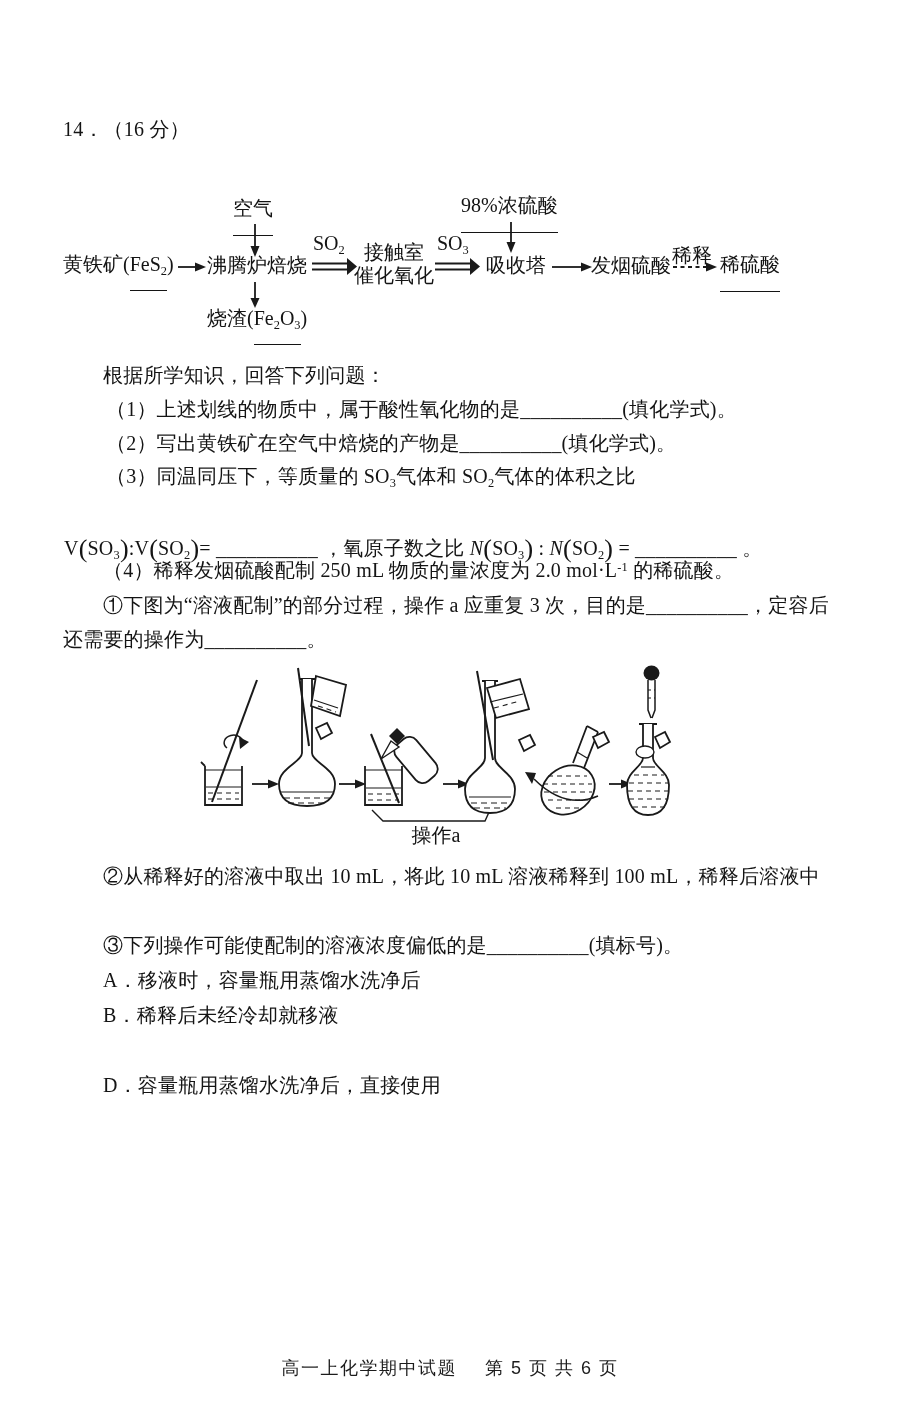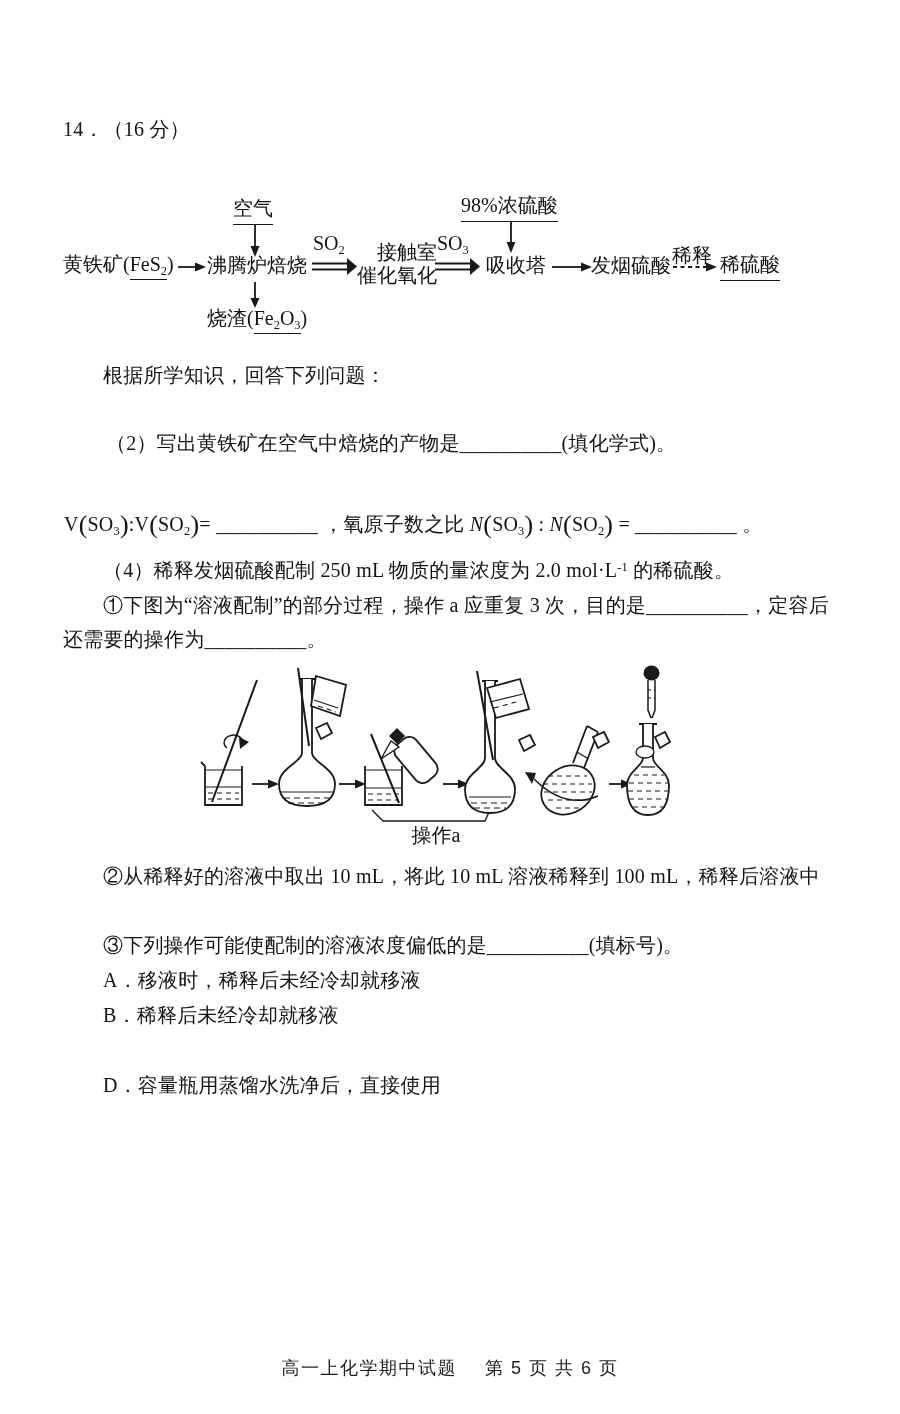--- a/index.html
+++ b/index.html
@@ -8,26 +8,26 @@
     position:relative; width:900px; height:1414px; margin:8px auto;
     background:#ffffff; color:#141414; overflow:hidden;
     font-family:"Liberation Serif","DejaVu Serif",serif;
   }
   .line {
     position:absolute; font-size:20px; line-height:27px;
     white-space:nowrap; letter-spacing:0.2px;
   }
   sub { font-size:0.62em; vertical-align:-0.3em; line-height:0; }
   sup { font-size:0.62em; vertical-align:0.5em; line-height:0; }
-  .u { border-bottom:1.6px solid #141414; padding-bottom:4px; }
+  .u { border-bottom:1.6px solid #141414; padding-bottom:15px; }
   .bp { font-size:1.3em; vertical-align:-0.08em; }
   .fl {
     position:absolute; font-size:20px; line-height:23px; white-space:nowrap;
   }
-  .fl-center { text-align:right; }
+  .fl-center { text-align:center; }
   .svgabs { position:absolute; }
   .footer {
     position:absolute; left:0; top:1348px; width:100%; text-align:center;
     font-family:"Liberation Sans","DejaVu Sans",sans-serif;
     font-size:18px; letter-spacing:1.5px; color:#1c1c1c;
   }
   .footer .gap { display:inline-block; width:28px; }
   svg text { font-family:"Liberation Serif","DejaVu Serif",serif; fill:#141414; }
 </style>
 </head>
@@ -81,22 +81,24 @@
     </div>
     <div class="fl" style="left:437px;top:224px">SO<sub>3</sub></div>
     <div class="fl" style="left:486px;top:246px">吸收塔</div>
     <div class="fl" style="left:591px;top:246px">发烟硫酸</div>
     <div class="fl" style="left:672px;top:236px">稀释</div>
     <div class="fl u" style="left:720px;top:245px">稀硫酸</div>
     <div class="fl" style="left:207px;top:299px">烧渣(<span class="u">Fe<sub>2</sub>O<sub>3</sub></span>)</div>
   </div>
 
   <div class="line" style="top:354px;left:103px">根据所学知识，回答下列问题：</div>
+  <div class="line" style="top:388px;left:106px">（1）上述划线的物质中，属于酸性氧化物的是__________(填化学式)。</div>
   <div class="line" style="top:422px;left:106px">（2）写出黄铁矿在空气中焙烧的产物是__________(填化学式)。</div>
-  <div class="line" style="top:500px;left:64px;line-height:33px">V<span class="bp">(</span>SO<sub>3</sub><span class="bp">)</span>:V<span class="bp">(</span>SO<sub>2</sub><span class="bp">)</span>= __________ ，氧原子数之比 <i>N</i><span class="bp">(</span>SO<sub>3</sub><span class="bp">)</span> : <i>N</i><span class="bp">(</span>SO<sub>2</sub><span class="bp">)</span> = __________ 。</div>
+  <div class="line" style="top:455px;left:106px">（3）同温同压下，等质量的 SO<sub>3</sub>气体和 SO<sub>2</sub>气体的体积之比</div>
+  <div class="line" style="top:524px;left:64px;line-height:33px">V<span class="bp">(</span>SO<sub>3</sub><span class="bp">)</span>:V<span class="bp">(</span>SO<sub>2</sub><span class="bp">)</span>= __________ ，氧原子数之比 <i>N</i><span class="bp">(</span>SO<sub>3</sub><span class="bp">)</span> : <i>N</i><span class="bp">(</span>SO<sub>2</sub><span class="bp">)</span> = __________ 。</div>
   <div class="line" style="top:549px;left:103px">（4）稀释发烟硫酸配制 250 mL 物质的量浓度为 2.0 mol·L<sup>-1</sup> 的稀硫酸。</div>
   <div class="line" style="top:584px;left:103px">①下图为“溶液配制”的部分过程，操作 a 应重复 3 次，目的是__________，定容后</div>
   <div class="line" style="top:618px;left:63px">还需要的操作为__________。</div>
 
   <svg class="svgabs" style="left:168px;top:652px" width="540" height="190" viewBox="0 0 540 190">
 
     <g fill="none" stroke="#1a1a1a" stroke-width="1.8">
       <path d="M37,106 L33,102 M37,106 L37,145 L74,145 L74,106"></path>
       <line x1="37" y1="110" x2="74" y2="110" stroke-width="1.2"></line>
       <line x1="38" y1="127" x2="73" y2="127" stroke-width="1.2"></line>
@@ -204,21 +206,21 @@
         <line x1="461" y1="123" x2="500" y2="123"></line>
         <line x1="460" y1="131" x2="501" y2="131"></line>
         <line x1="461" y1="139" x2="500" y2="139"></line>
         <line x1="465" y1="147" x2="497" y2="147"></line>
       </g>
     </g>
   </svg>
 
   <div class="line" style="top:855px;left:103px">②从稀释好的溶液中取出 10 mL，将此 10 mL 溶液稀释到 100 mL，稀释后溶液中</div>
   <div class="line" style="top:924px;left:103px">③下列操作可能使配制的溶液浓度偏低的是__________(填标号)。</div>
-  <div class="line" style="top:959px;left:103px">A．移液时，稀释后未经冷却就移液</div>
+  <div class="line" style="top:959px;left:103px">A．移液时，容量瓶用蒸馏水洗净后</div>
   <div class="line" style="top:994px;left:103px">B．稀释后未经冷却就移液</div>
   <div class="line" style="top:1064px;left:103px">D．容量瓶用蒸馏水洗净后，直接使用</div>
 
   <div class="footer">
     <span>高一上化学期中试题</span><span class="gap"></span><span>第 5 页 共 6 页</span>
   </div>
 
 </div>
 
 </body></html>

